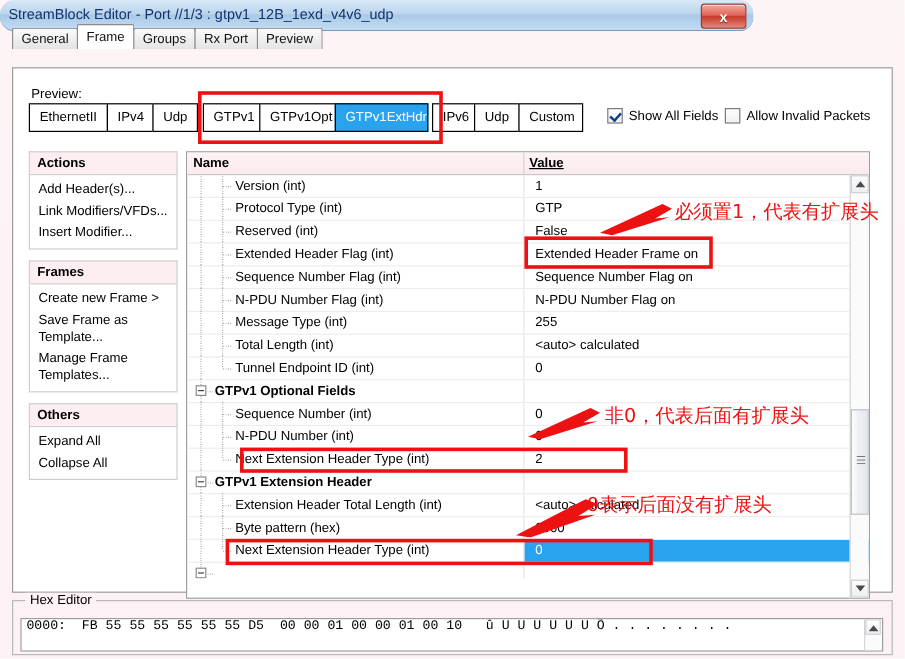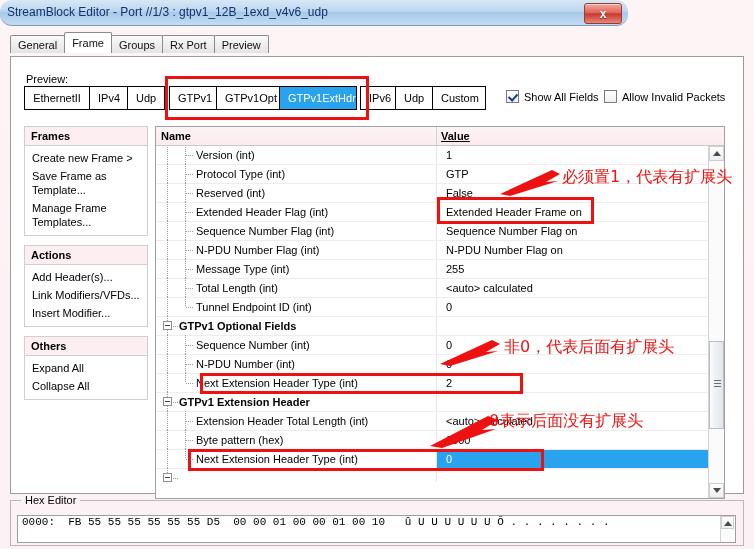--- a/index.html
+++ b/index.html
@@ -41,21 +41,21 @@
   }
   .close-btn .x {
     position: absolute; left: 0; top: 0; width: 100%; height: 100%;
     color: #fff; font-size: 12px; font-weight: bold;
     display: flex; align-items: center; justify-content: center;
     text-shadow: 0 1px 1px rgba(0,0,0,.5);
   }
 
   
   .tabstrip {
-    position: absolute; left: 10px; top: 32px;
+    position: absolute; left: 10px; top: 20px;
     height: 21px;
     display: flex; align-items: flex-end;
   }
   .tab {
     height: 18px; line-height: 18px;
     padding: 0 7px;
     margin-right: -1px;
     border: 1px solid #8a8a8a;
     border-bottom: none;
     background: linear-gradient(to bottom, #fafafa, #e4e4e4);
@@ -378,33 +378,33 @@
     <span class="cbox on"></span>
     <span>Show All Fields</span>
   </div>
   <div class="chk-wrap" style="left:604px; top:90px;">
     <span class="cbox"></span>
     <span>Allow Invalid Packets</span>
   </div>
 
   <div class="sidebar">
     <div class="sb-group">
+      <div class="sb-head">Actions</div>
+      <div class="sb-body">
+        <div class="sb-item">Add Header(s)...</div>
+        <div class="sb-item">Link Modifiers/VFDs...</div>
+        <div class="sb-item">Insert Modifier...</div>
+      </div>
+    </div>
+    <div class="sb-group">
       <div class="sb-head">Frames</div>
       <div class="sb-body">
         <div class="sb-item">Create new Frame &gt;</div>
         <div class="sb-item">Save Frame as Template...</div>
         <div class="sb-item">Manage Frame Templates...</div>
-      </div>
-    </div>
-    <div class="sb-group">
-      <div class="sb-head">Actions</div>
-      <div class="sb-body">
-        <div class="sb-item">Add Header(s)...</div>
-        <div class="sb-item">Link Modifiers/VFDs...</div>
-        <div class="sb-item">Insert Modifier...</div>
       </div>
     </div>
     <div class="sb-group">
       <div class="sb-head">Others</div>
       <div class="sb-body">
         <div class="sb-item">Expand All</div>
         <div class="sb-item">Collapse All</div>
       </div>
     </div>
   </div>

